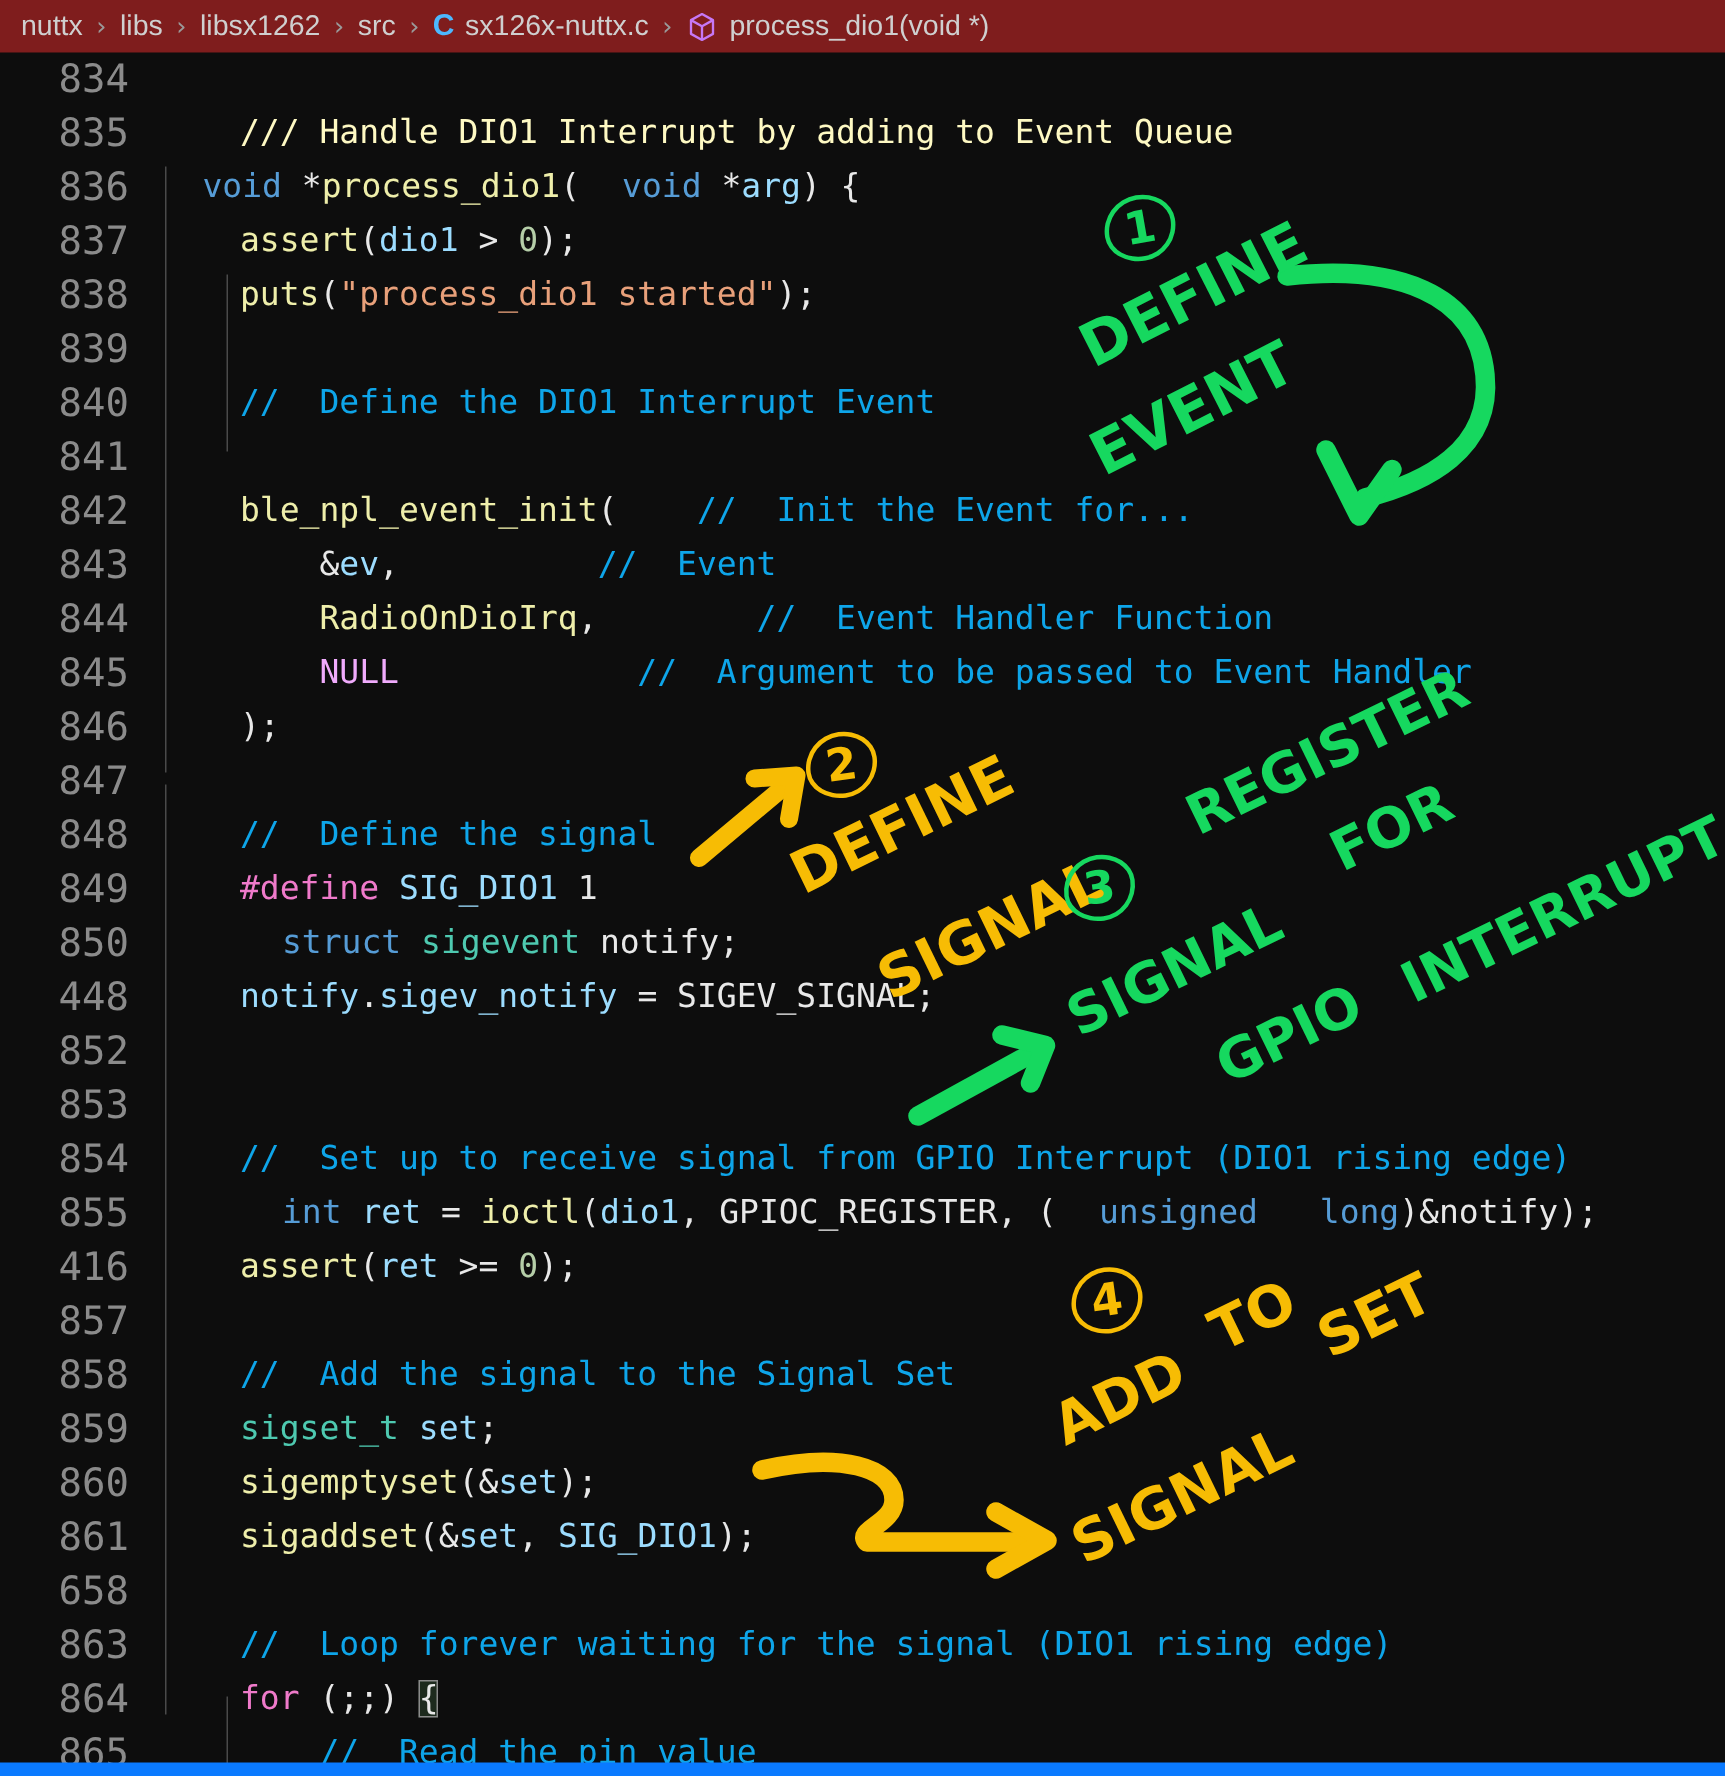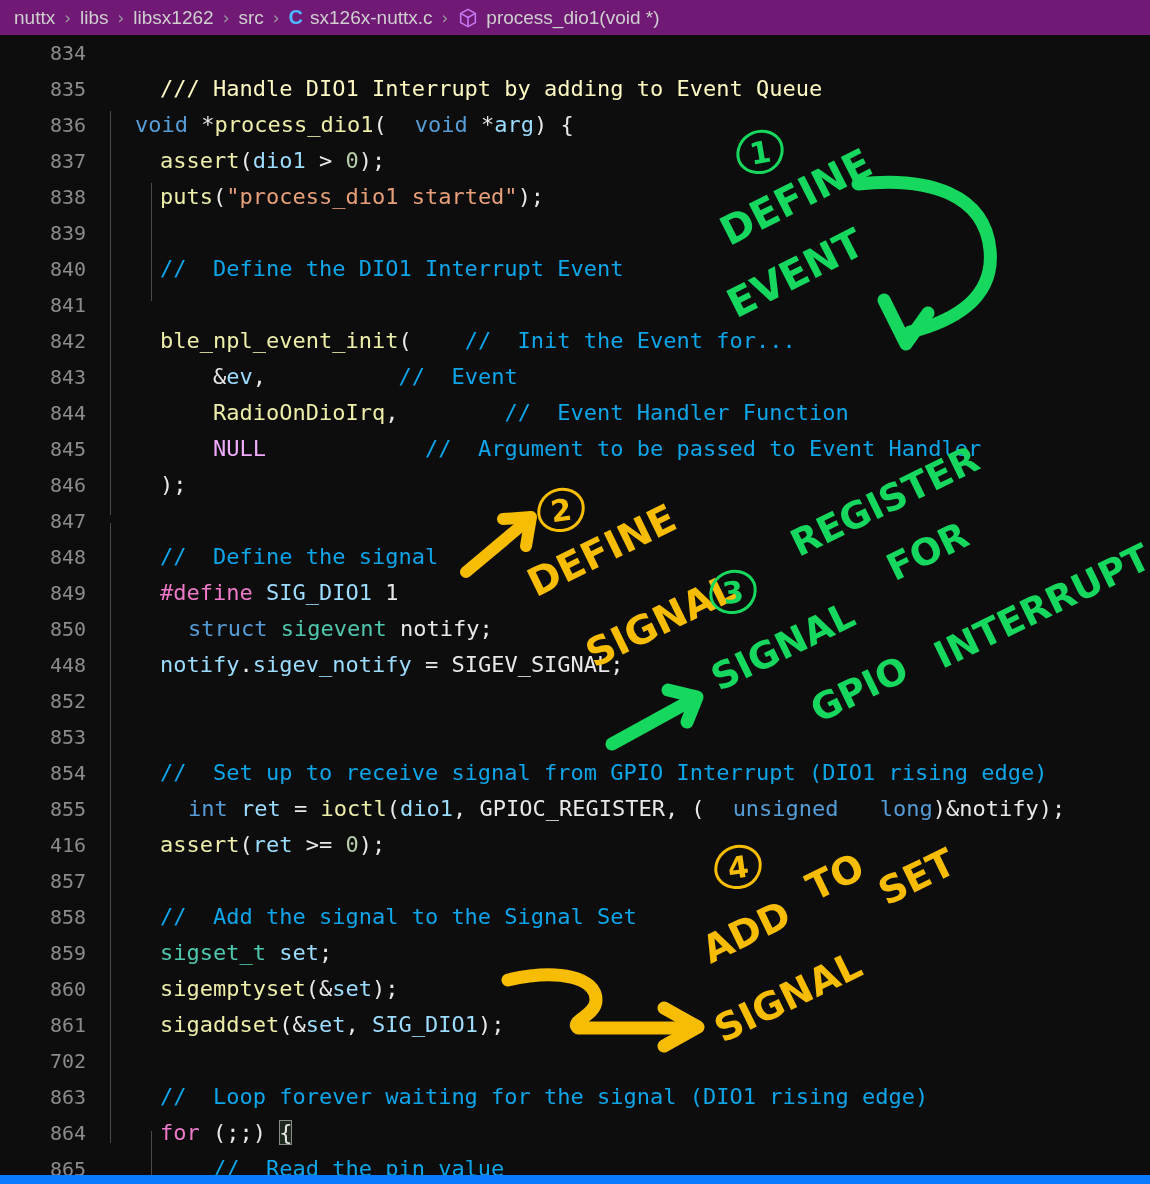--- a/index.html
+++ b/index.html
@@ -14,21 +14,21 @@
     position: relative;
     width: 1150px; height: 1184px;
     background: #0d0d0d;
     overflow: hidden;
   }
 
   
   .breadcrumb {
     position: absolute; left: 0; top: 0;
     width: 1150px; height: 35px;
-    background: #701a75;
+    background: #7f1d1d;
     display: flex; align-items: center;
     padding-left: 14px;
     font-family: "Liberation Sans", sans-serif;
     font-size: 19px;
     color: #c8c8c8;
     white-space: nowrap;
     overflow: hidden;
     z-index: 40;
   }
   .bc-seg { display: flex; align-items: center; }
@@ -55,21 +55,21 @@
     height: 36px;
     line-height: 36px;
     white-space: pre;
     font-size: 22px;
     font-family: "DejaVu Sans Mono", "Liberation Mono", monospace;
   }
   .ln {
     position: absolute; left: 0; top: 0;
     width: 86px; text-align: right;
     color: #8b8b8b;
-    font-size: 20px;
+    font-size: 26px;
     font-family: "DejaVu Sans Mono", "Liberation Mono", monospace;
     user-select: none;
   }
   .ltext {
     position: absolute; left: 107px; top: 0;
     white-space: pre;
   }
 
   
   .guide {
@@ -197,21 +197,21 @@
         <div class="code-line"><span class="ln">852</span></div>
         <div class="code-line"><span class="ln">853</span><span class="ltext"></span></div>
         <div class="code-line"><span class="ln">854</span><span class="ltext"><span class="t-plain">    </span><span class="t-comment">//  Set up to receive signal from GPIO Interrupt (DIO1 rising edge)</span></span></div>
         <div class="code-line"><span class="ln">855</span><span class="ltext"><span class="t-plain">    </span><span class="t-keyword">int</span><span class="t-plain"> </span><span class="t-var">ret</span><span class="t-plain"> = </span><span class="t-func">ioctl</span><span class="t-plain">(</span><span class="t-var">dio1</span><span class="t-plain">, GPIOC_REGISTER, (</span><span class="t-keyword">unsigned</span><span class="t-plain"> </span><span class="t-keyword">long</span><span class="t-plain">)&amp;notify);</span></span></div>
         <div class="code-line"><span class="ln">416</span><span class="ltext"><span class="t-plain">    </span><span class="t-func">assert</span><span class="t-plain">(</span><span class="t-var">ret</span><span class="t-plain"> &gt;= </span><span class="t-num">0</span><span class="t-plain">);</span></span></div>
         <div class="code-line"><span class="ln">857</span><span class="ltext"></span></div>
         <div class="code-line"><span class="ln">858</span><span class="ltext"><span class="t-plain">    </span><span class="t-comment">//  Add the signal to the Signal Set</span></span></div>
         <div class="code-line"><span class="ln">859</span><span class="ltext"><span class="t-plain">    </span><span class="t-type">sigset_t</span><span class="t-plain"> </span><span class="t-var">set</span><span class="t-plain">;</span></span></div>
         <div class="code-line"><span class="ln">860</span><span class="ltext"><span class="t-plain">    </span><span class="t-func">sigemptyset</span><span class="t-plain">(&amp;</span><span class="t-var">set</span><span class="t-plain">);</span></span></div>
         <div class="code-line"><span class="ln">861</span><span class="ltext"><span class="t-plain">    </span><span class="t-func">sigaddset</span><span class="t-plain">(&amp;</span><span class="t-var">set</span><span class="t-plain">, </span><span class="t-var">SIG_DIO1</span><span class="t-plain">);</span></span></div>
-        <div class="code-line"><span class="ln">702</span><span class="ltext"></span></div>
+        <div class="code-line"><span class="ln">658</span><span class="ltext"></span></div>
         <div class="code-line"><span class="ln">863</span><span class="ltext"><span class="t-plain">    </span><span class="t-comment">//  Loop forever waiting for the signal (DIO1 rising edge)</span></span></div>
         <div class="code-line"><span class="ln">864</span><span class="ltext"><span class="t-plain">    </span><span class="t-kw2">for</span><span class="t-plain"> (;;) </span><span class="t-plain bracket-match">{</span></span></div>
         <div class="code-line"><span class="ln">865</span><span class="ltext"><span class="t-plain">        </span><span class="t-comment">//  Read the pin value</span></span></div>
       </div>
 
     <div class="guide" style="left:110px; top:76px;  height:404px;"></div>
     <div class="guide" style="left:151px; top:148px; height:118px;"></div>
     <div class="guide" style="left:110px; top:488px; height:620px;"></div>
     <div class="guide" style="left:151px; top:1096px; height:48px;"></div>
   </div>

